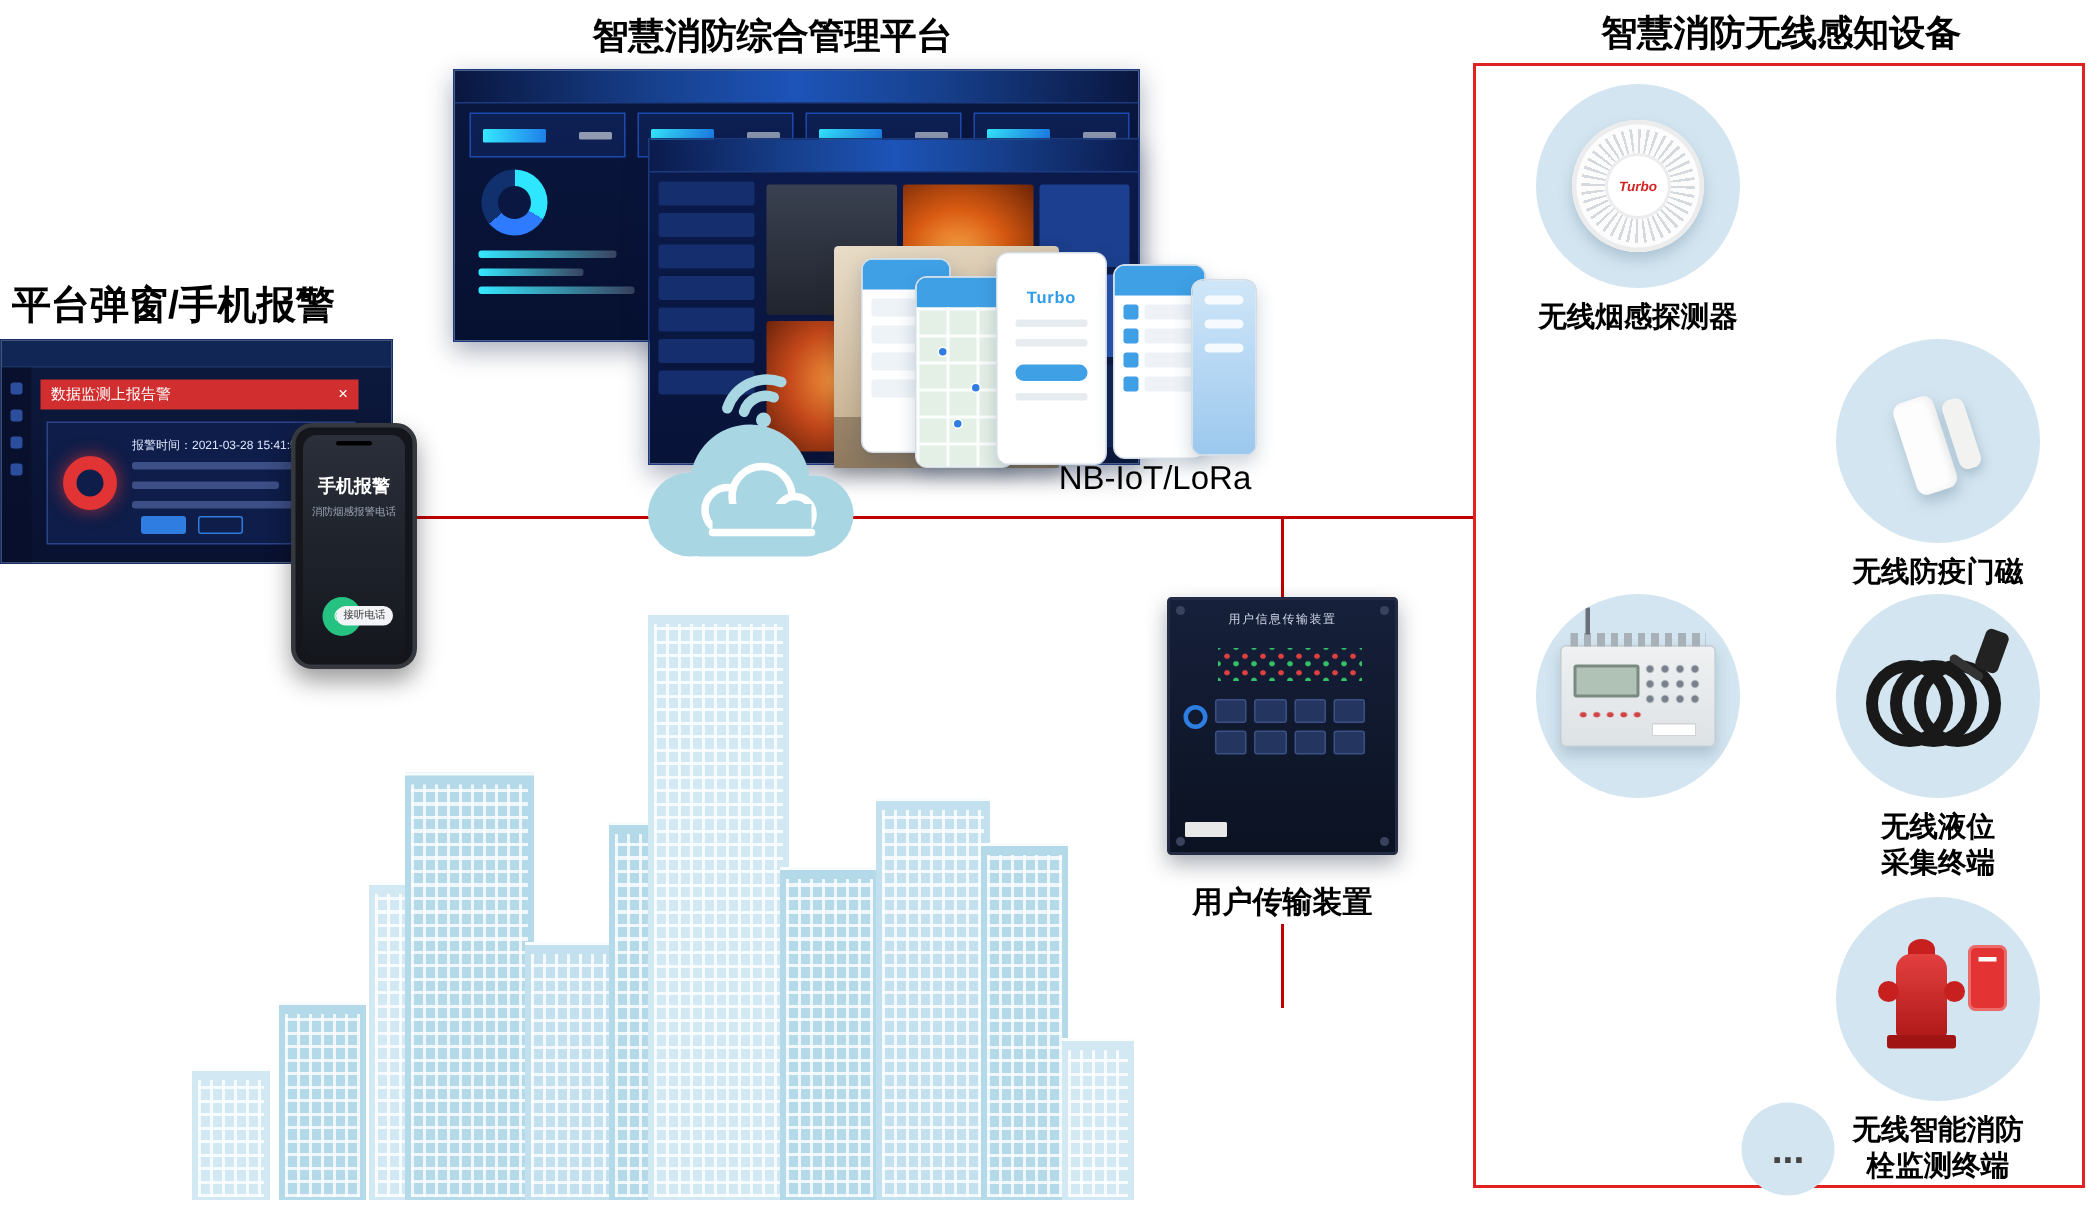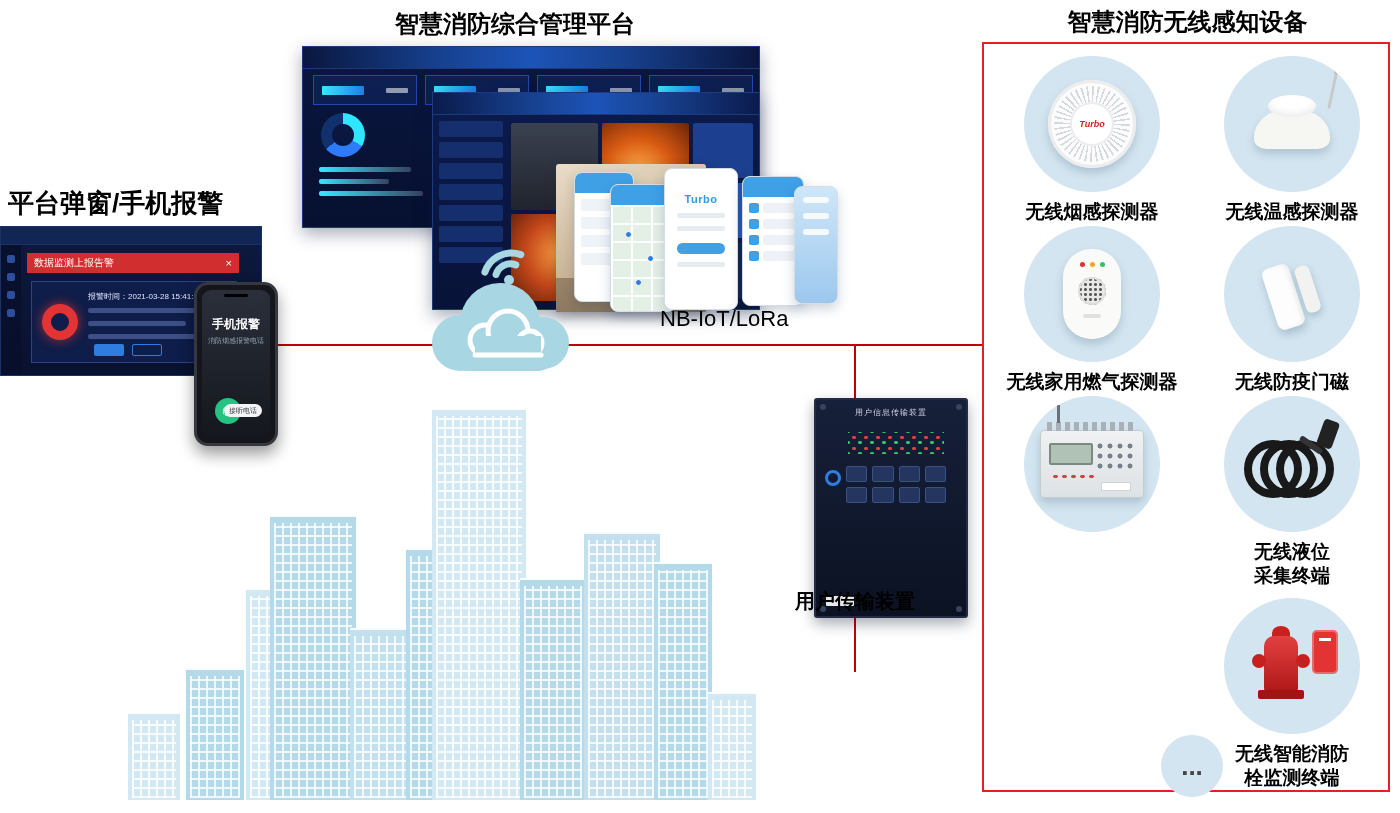--- a/index.html
+++ b/index.html
@@ -105,21 +105,21 @@
   .pbtn-green{position:absolute;left:13px;bottom:14px;width:26px;height:26px;border-radius:50%;
     background:#26c281;color:#fff;display:flex;align-items:center;justify-content:center;font-size:13px}
   .ppill{position:absolute;right:8px;bottom:21px;width:38px;height:13px;background:#f2f4f7;border-radius:7px;
     font-size:7px;color:#333;text-align:center;line-height:13px}
 
   
   .line{position:absolute;background:#c00000}
   .hline{left:258px;top:344px;width:724px;height:2px}
   .vline1{left:854px;top:346px;width:2px;height:52px}
   .vline2{left:854px;top:616px;width:2px;height:56px}
-  .net-label{position:absolute;left:660px;top:306px;width:220px;font-size:22px;color:#000}
+  .net-label{position:absolute;left:660px;top:306px;width:220px;text-align:center;font-size:22px;color:#000}
 
   
   .cloud{position:absolute;left:405px;top:228px;width:195px;height:175px}
 
   
   .devbox{position:absolute;left:982px;top:42px;width:408px;height:750px;border:2px solid #e02222;background:#fff}
   .dev{position:absolute;width:200px;display:flex;flex-direction:column;align-items:center}
   .dev-circle{width:136px;height:136px;border-radius:50%;background:#d3e5f0;position:relative;
     display:flex;align-items:center;justify-content:center;overflow:hidden}
   .dev-label{margin-top:8px;font-size:19px;font-weight:700;line-height:1.25;text-align:center;white-space:pre-line}
@@ -188,21 +188,21 @@
   .hyd-body{position:absolute;left:24px;top:14px;width:34px;height:56px;background:linear-gradient(#e34040,#b01818);border-radius:10px 10px 4px 4px}
   .hyd-dome{position:absolute;left:32px;top:4px;width:18px;height:14px;background:#c81f1f;border-radius:50% 50% 0 0}
   .hyd-cap{position:absolute;top:32px;width:14px;height:14px;background:#c81f1f;border-radius:50%}
   .hyd-cap.l{left:12px}.hyd-cap.r{left:56px}
   .hyd-base{position:absolute;left:18px;top:68px;width:46px;height:9px;background:#a01414;border-radius:2px}
   .hyd-tag{position:absolute;right:6px;top:8px;width:26px;height:44px;background:#e43333;border-radius:5px;
     box-shadow:inset 0 0 0 2px rgba(255,255,255,.28)}
   .hyd-tag::after{content:"";position:absolute;left:7px;top:8px;width:12px;height:3px;background:#fff}
 
   
-  .tpanel{position:absolute;left:814px;top:398px;width:154px;height:220px;
+  .tpanel{position:absolute;left:778px;top:398px;width:154px;height:172px;
     background:linear-gradient(#16203a,#0b1222);border:2px solid #232c44;border-radius:3px;
     box-shadow:0 6px 14px rgba(10,20,40,.35)}
   .tp-head{margin-top:7px;text-align:center;color:#cfd6e4;font-size:8px;letter-spacing:1px}
   .tp-leds{position:absolute;left:32px;top:32px;width:96px;height:22px;
     background-image:radial-gradient(#e04040 1.6px,transparent 2.2px),radial-gradient(#35c06a 1.6px,transparent 2.2px);
     background-size:12px 11px,12px 11px;background-position:0 0,6px 5px}
   .tp-btns{position:absolute;left:30px;top:66px;width:100px;display:grid;grid-template-columns:repeat(4,1fr);gap:5px}
   .tp-btns span{height:16px;background:#24355f;border:1px solid #3a5186;border-radius:2px}
   .tp-logo{position:absolute;left:9px;top:70px;width:16px;height:16px;border-radius:50%;border:3px solid #2e7de0}
   .tp-tag{position:absolute;left:10px;bottom:10px;width:28px;height:10px;background:#e8e8e8;border-radius:1px}
@@ -420,45 +420,21 @@
 
   <div class="dev" style="left:992px;top:56px">
     <div class="dev-circle">
       <div class="smoke">
         <span class="smoke-brand">Turbo</span>
       </div>
     </div>
     <div class="dev-label">无线烟感探测器</div>
   </div>
 
-  <div class="dev" style="left:1192px;top:56px">
-    <div class="dev-circle">
-      <div class="temp">
-        <span class="temp-ant"></span>
-        <span class="temp-base"></span>
-        <span class="temp-dome"></span>
-      </div>
-    </div>
-    <div class="dev-label">无线温感探测器</div>
-  </div>
-
-  <div class="dev" style="left:992px;top:226px">
-    <div class="dev-circle">
-      <div class="gas">
-        <div class="gas-leds">
-          <span class="led-r"></span>
-            <span class="led-a"></span>
-            <span class="led-g"></span>
-        </div>
-        <div class="gas-spk"></div>
-        <div class="gas-slot"></div>
-      </div>
-    </div>
-    <div class="dev-label">无线家用燃气探测器</div>
-  </div>
+
 
   <div class="dev" style="left:1192px;top:226px">
     <div class="dev-circle">
       <div class="door">
         <span class="door-big"></span>
         <span class="door-small"></span>
       </div>
     </div>
     <div class="dev-label">无线防疫门磁</div>
   </div>

